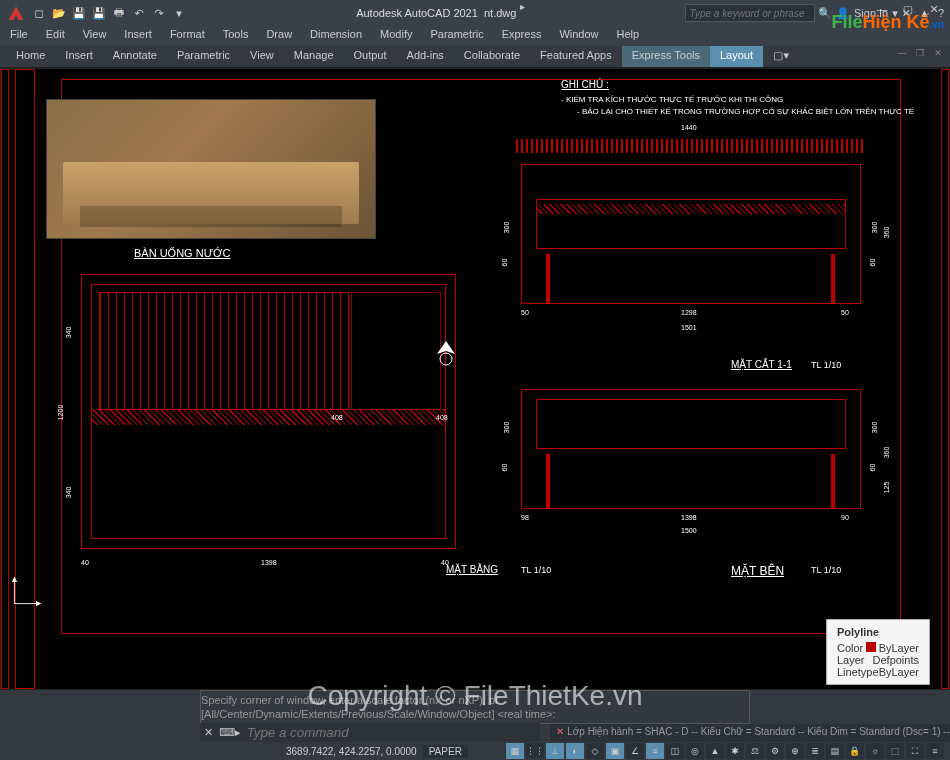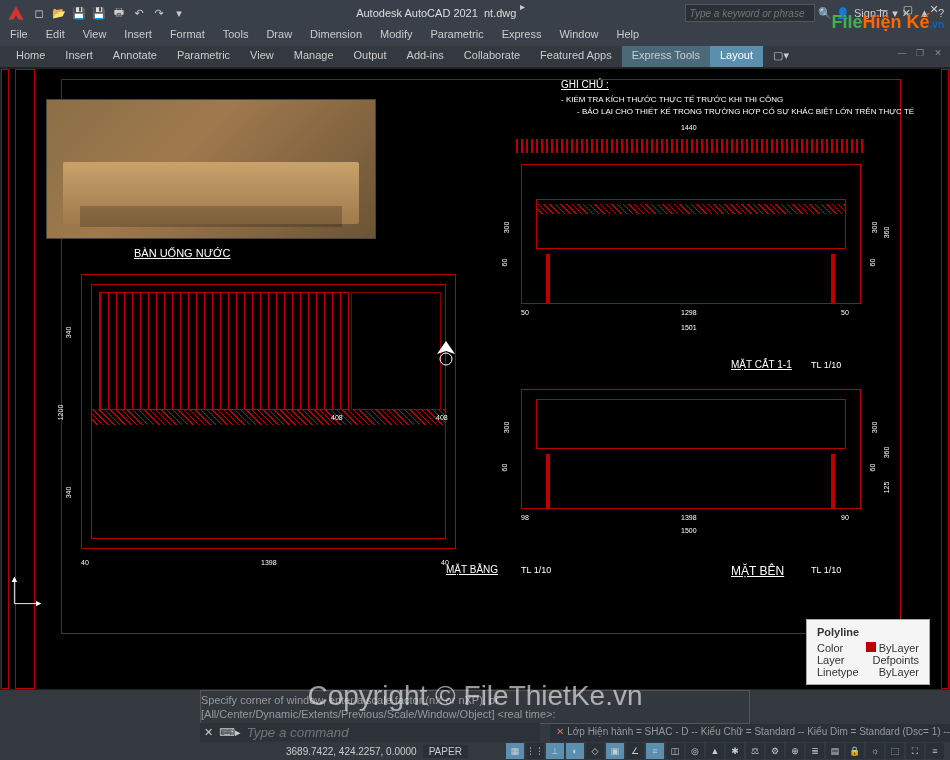--- a/index.html
+++ b/index.html
@@ -47,21 +47,21 @@
 .hatch { position: absolute; background-image: repeating-linear-gradient(45deg, #b00, #b00 1px, transparent 1px, transparent 4px); }
 
 
 .watermark-logo { position: absolute; top: 12px; right: 6px; font-size: 18px; font-weight: bold; color: #fff; z-index: 100; }
 .watermark-logo .f { color: #3bb449; }
 .watermark-logo .t { color: #ff6600; }
 .watermark-logo .v { color: #0066cc; font-size: 10px; }
 .watermark-center { position: absolute; top: 680px; left: 50%; transform: translateX(-50%); font-size: 28px; color: rgba(255,255,255,0.6); z-index: 90; pointer-events: none; }
 
 
-.tooltip { position: absolute; right: 20px; bottom: 75px; background: #f5f5f5; border: 1px solid #aaa; padding: 6px 10px; font-size: 11px; color: #333; width: 124px; z-index: 50; }
+.tooltip { position: absolute; right: 20px; bottom: 75px; background: #f5f5f5; border: 1px solid #aaa; padding: 6px 10px; font-size: 11px; color: #333; width: 104px; z-index: 50; }
 .tooltip-title { font-weight: bold; margin-bottom: 4px; }
 .tooltip-row { display: flex; justify-content: space-between; text-align: right; }
 .tooltip-swatch { width: 10px; height: 10px; background: #b00; display: inline-block; margin-right: 3px; }
 
 
 .cmdline-area { position: absolute; bottom: 36px; left: 200px; right: 200px; background: rgba(50,56,62,0.9); border: 1px solid #555; font-family: "Consolas", monospace; font-size: 11px; color: #999; padding: 2px 0; }
 .cmdline-hist { line-height: 14px; }
 .cmdline-input { display: flex; align-items: center; gap: 6px; background: #2c3238; padding: 2px 4px; margin-top: 2px; }
 .cmdline-input input { background: transparent; border: none; color: #d946ef; font-style: italic; flex: 1; outline: none; }
 

